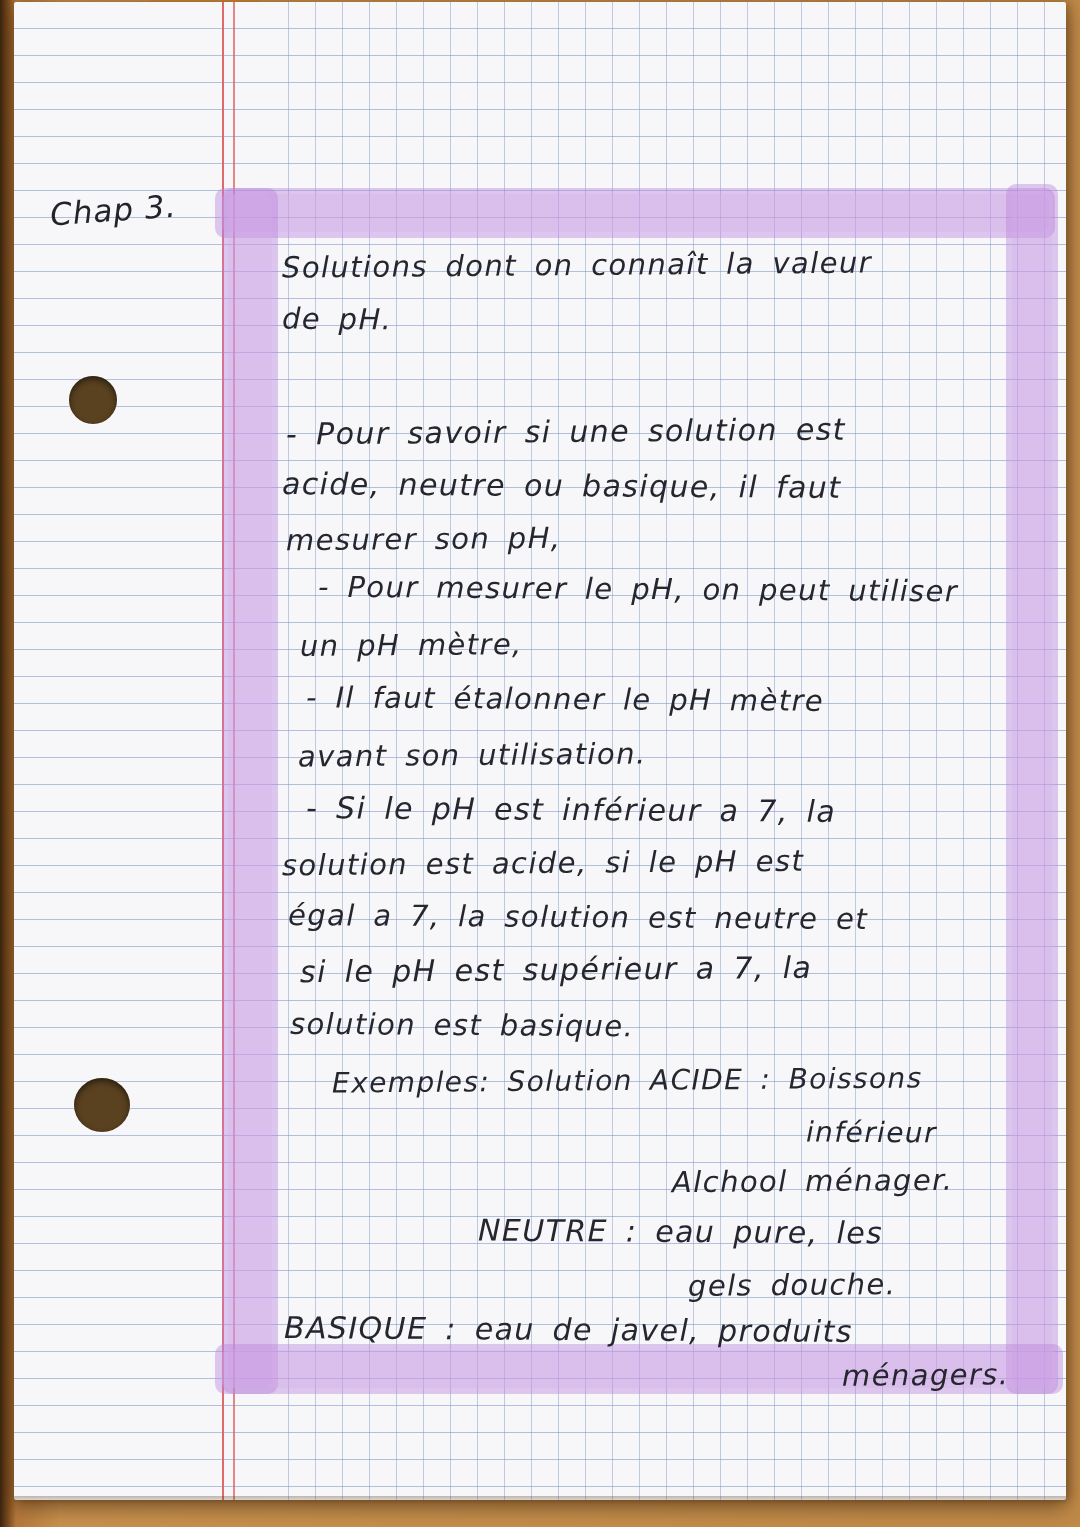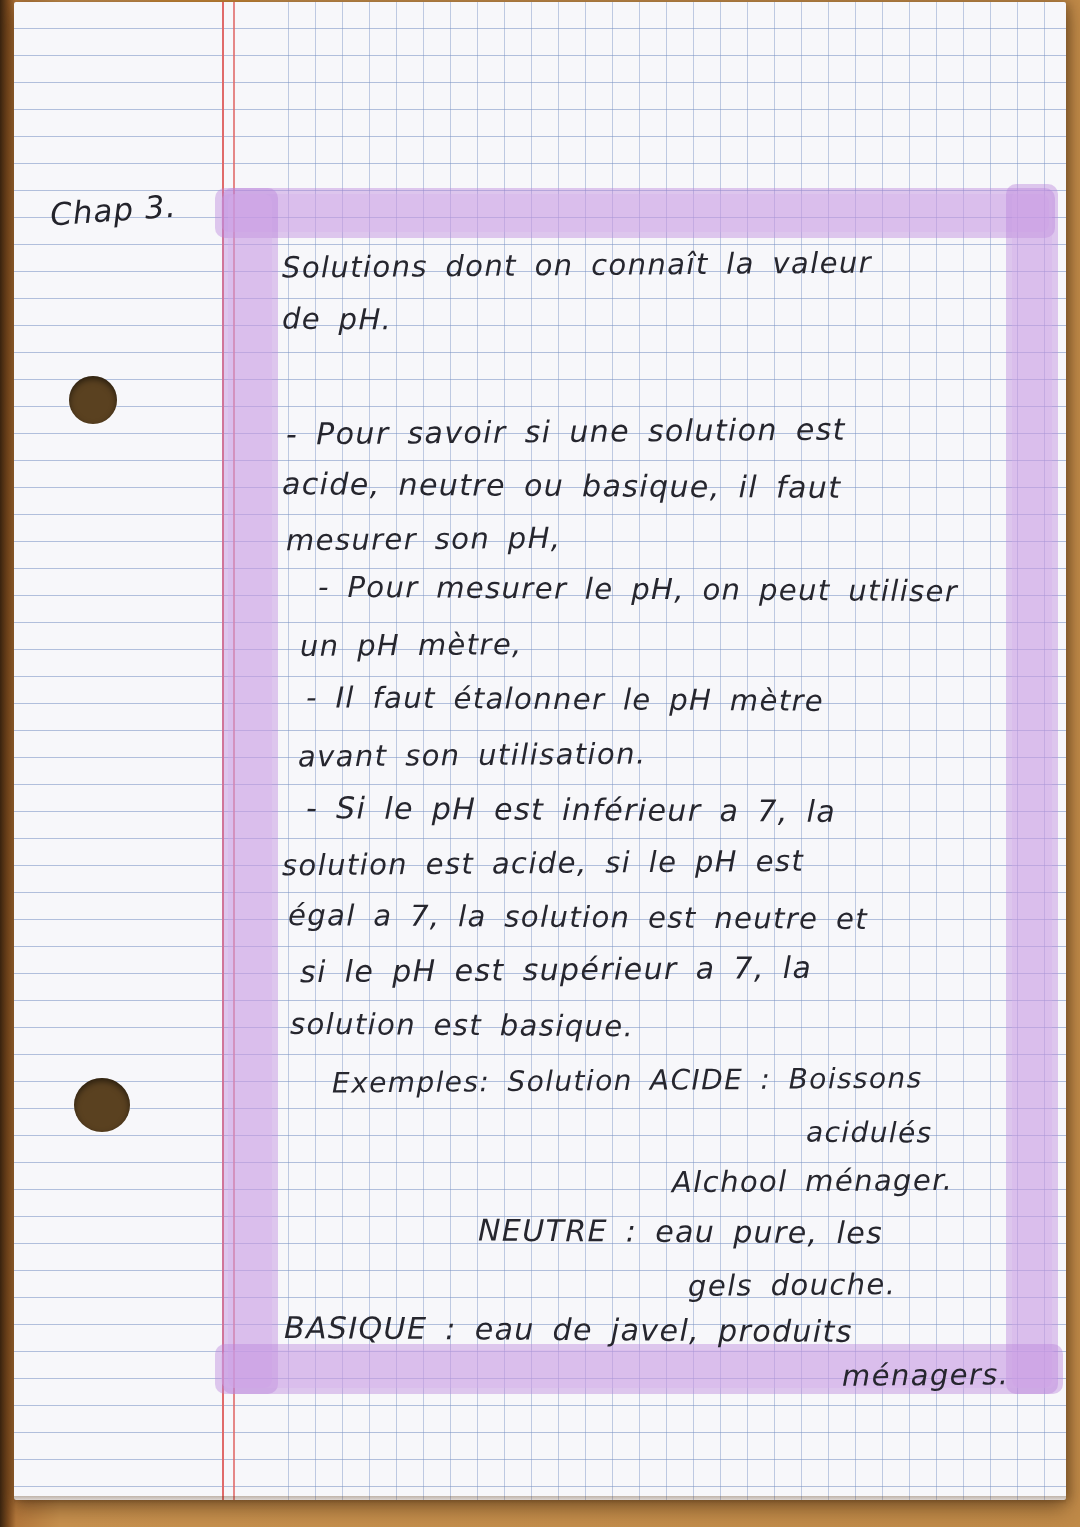--- a/index.html
+++ b/index.html
@@ -102,21 +102,21 @@
         <div class="line" style="left: 304px; top: 570px; font-size: 29px;">- Pour mesurer le pH, on peut utiliser</div>
         <div class="line" style="left: 286px; top: 626px; font-size: 29px;">un pH mètre,</div>
         <div class="line" style="left: 292px; top: 680px; font-size: 29px;">- Il faut étalonner le pH mètre</div>
         <div class="line" style="left: 284px; top: 736px; font-size: 29px;">avant son utilisation.</div>
         <div class="line" style="left: 292px; top: 790px; font-size: 30px;">- Si le pH est inférieur a 7, la</div>
         <div class="line" style="left: 268px; top: 844px; font-size: 29px;">solution est acide, si le pH est</div>
         <div class="line" style="left: 274px; top: 898px; font-size: 29px;">égal a 7, la solution est neutre et</div>
         <div class="line" style="left: 286px; top: 950px; font-size: 30px;">si le pH est supérieur a 7, la</div>
         <div class="line" style="left: 276px; top: 1006px; font-size: 29px;">solution est basique.</div>
         <div class="line" style="left: 318px; top: 1062px; font-size: 28px;">Exemples: Solution ACIDE : Boissons</div>
-        <div class="line" style="left: 792px; top: 1114px; font-size: 28px;">acidulés</div>
+        <div class="line" style="left: 792px; top: 1114px; font-size: 28px;">inférieur</div>
         <div class="line" style="left: 658px; top: 1162px; font-size: 29px;">Alchool ménager.</div>
         <div class="line" style="left: 464px; top: 1212px; font-size: 30px;">NEUTRE : eau pure, les</div>
         <div class="line" style="left: 674px; top: 1266px; font-size: 29px;">gels douche.</div>
         <div class="line" style="left: 270px; top: 1310px; font-size: 30px;">BASIQUE : eau de javel, produits</div>
         <div class="line" style="left: 828px; top: 1356px; font-size: 29px;">ménagers.</div>
       </div>
   </div>
 
   <div class="paper-edge-bottom"></div>
 </div>

